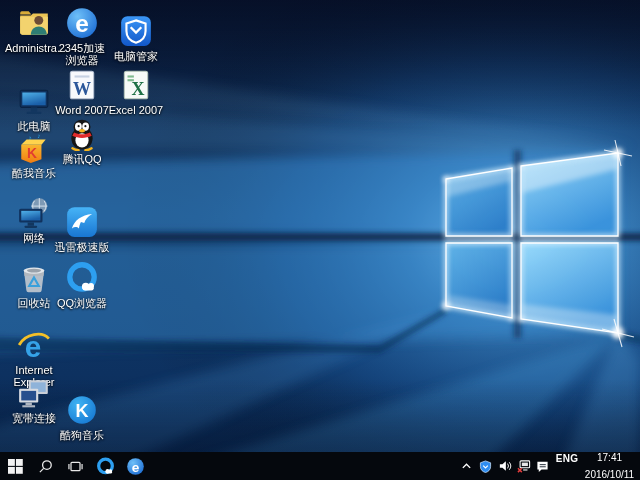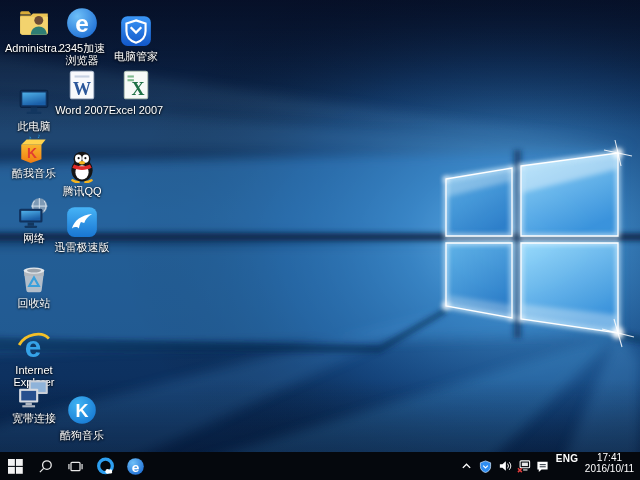--- a/index.html
+++ b/index.html
@@ -23,21 +23,21 @@
     background:transparent;border:0;padding:0;cursor:pointer;}
   .tb-btn svg{display:block;}
   .tb-spacer{flex:1;}
   .tray{display:flex;align-items:center;height:28px;}
   .tray-btn{width:19px;height:28px;display:flex;align-items:center;justify-content:center;
     background:transparent;border:0;padding:0;cursor:pointer;}
   .lang-btn{width:30px;height:28px;display:flex;align-items:flex-start;justify-content:center;
     background:transparent;border:0;color:#fff;font-size:10px;font-weight:bold;
     letter-spacing:.3px;cursor:pointer;}
   .clock-btn{height:28px;min-width:58px;display:flex;flex-direction:column;
-    align-items:center;justify-content:flex-start;background:transparent;border:0;
+    align-items:center;justify-content:space-between;background:transparent;border:0;
     color:#fff;font-size:10px;line-height:11px;padding:0 5px 0 2px;cursor:pointer;}
 </style>
 </head>
 <body>
 
 <div class="desktop">
 
   <svg class="wallpaper" viewBox="0 0 640 480" preserveAspectRatio="none">
     <defs>
       <linearGradient id="sky" x1="0" y1="0" x2="0" y2="1">
@@ -233,21 +233,21 @@
           </defs>
         <text x="10" y="9" font-size="8" fill="#2aa7e8" font-weight="bold">♪</text>
         <text x="19" y="7" font-size="6" fill="#2aa7e8" font-weight="bold">♪</text>
         <path d="M4 13l5-5h18l-4 5z" fill="#ffd34d"></path>
         <path d="M4 13h19v13.5L13 30l-9-3.5z" fill="url(#gkw)"></path>
         <text x="14" y="25" font-size="13" font-weight="bold" fill="#e23c30" text-anchor="middle">K</text>
       </svg>
       <div class="icon-label">酷我音乐</div>
     </div>
 
-    <div class="desk-icon" style="left:48px;top:149px">
+    <div class="desk-icon" style="left:48px;top:117px">
       <svg class="icon-art" viewBox="0 0 32 32">
         <ellipse cx="16" cy="20" rx="10" ry="10.5" fill="#151515"></ellipse>
         <ellipse cx="16" cy="9.5" rx="8" ry="7" fill="#151515"></ellipse>
         <ellipse cx="12.6" cy="9" rx="3.2" ry="3.9" fill="#ffffff"></ellipse>
         <ellipse cx="19.4" cy="9" rx="3.2" ry="3.9" fill="#ffffff"></ellipse>
         <circle cx="12.8" cy="8.6" r="1" fill="#151515"></circle>
         <circle cx="19.2" cy="8.6" r="1" fill="#151515"></circle>
         <ellipse cx="16" cy="13" rx="2.8" ry="1.6" fill="#f6b51e"></ellipse>
         <ellipse cx="16" cy="22" rx="6.2" ry="6.8" fill="#ffffff"></ellipse>
         <path d="M8.5 14.5c4.5 2.2 10.5 2.2 15 0l1.6 3.2c-5.5 2.7-12.7 2.7-18.2 0z" fill="#e02b2b"></path>
@@ -293,20 +293,31 @@
       <svg class="icon-art" viewBox="0 0 32 32">
         <path d="M6.5 9h19l-2.3 18.5a2 2 0 0 1-2 1.8h-10.4a2 2 0 0 1-2-1.8z" fill="#c3c9cf" opacity="0.9"></path>
         <path d="M6.5 9h19l-.6 5H7.1z" fill="#b2b8bf"></path>
         <ellipse cx="16" cy="9" rx="9.8" ry="2.9" fill="#e2e6ea"></ellipse>
         <ellipse cx="16" cy="9" rx="6.6" ry="1.8" fill="#9aa2ab"></ellipse>
         <path d="M16 15.5l4.5 8h-9z" fill="none" stroke="#3aa0dc" stroke-width="2"></path>
       </svg>
       <div class="icon-label">回收站</div>
     </div>
 
+    <div class="desk-icon" style="left:48px;top:261px">
+      <svg class="icon-art" viewBox="0 0 32 32">
+        <circle cx="16" cy="15" r="11.5" fill="none" stroke="#2d9ff0" stroke-width="5"></circle>
+        <g fill="#ffffff">
+          <circle cx="19.5" cy="24" r="3.6"></circle>
+          <circle cx="24.5" cy="23.5" r="2.8"></circle>
+          <rect x="16.5" y="23.5" width="10.5" height="4.2" rx="2.1"></rect>
+        </g>
+      </svg>
+      <div class="icon-label">QQ浏览器</div>
+    </div>
 
     <div class="desk-icon" style="left:0px;top:328px">
       <svg class="icon-art" viewBox="0 0 32 32">
         <text x="15" y="27" font-size="28" font-weight="bold" fill="#35a2e8" text-anchor="middle" font-family="Liberation Sans,sans-serif">e</text>
         <path d="M2 16C8 5 24 3 30 10" stroke="#f4c028" stroke-width="2.6" fill="none"></path>
       </svg>
       <div class="icon-label">Internet Explorer</div>
     </div>
 
 

